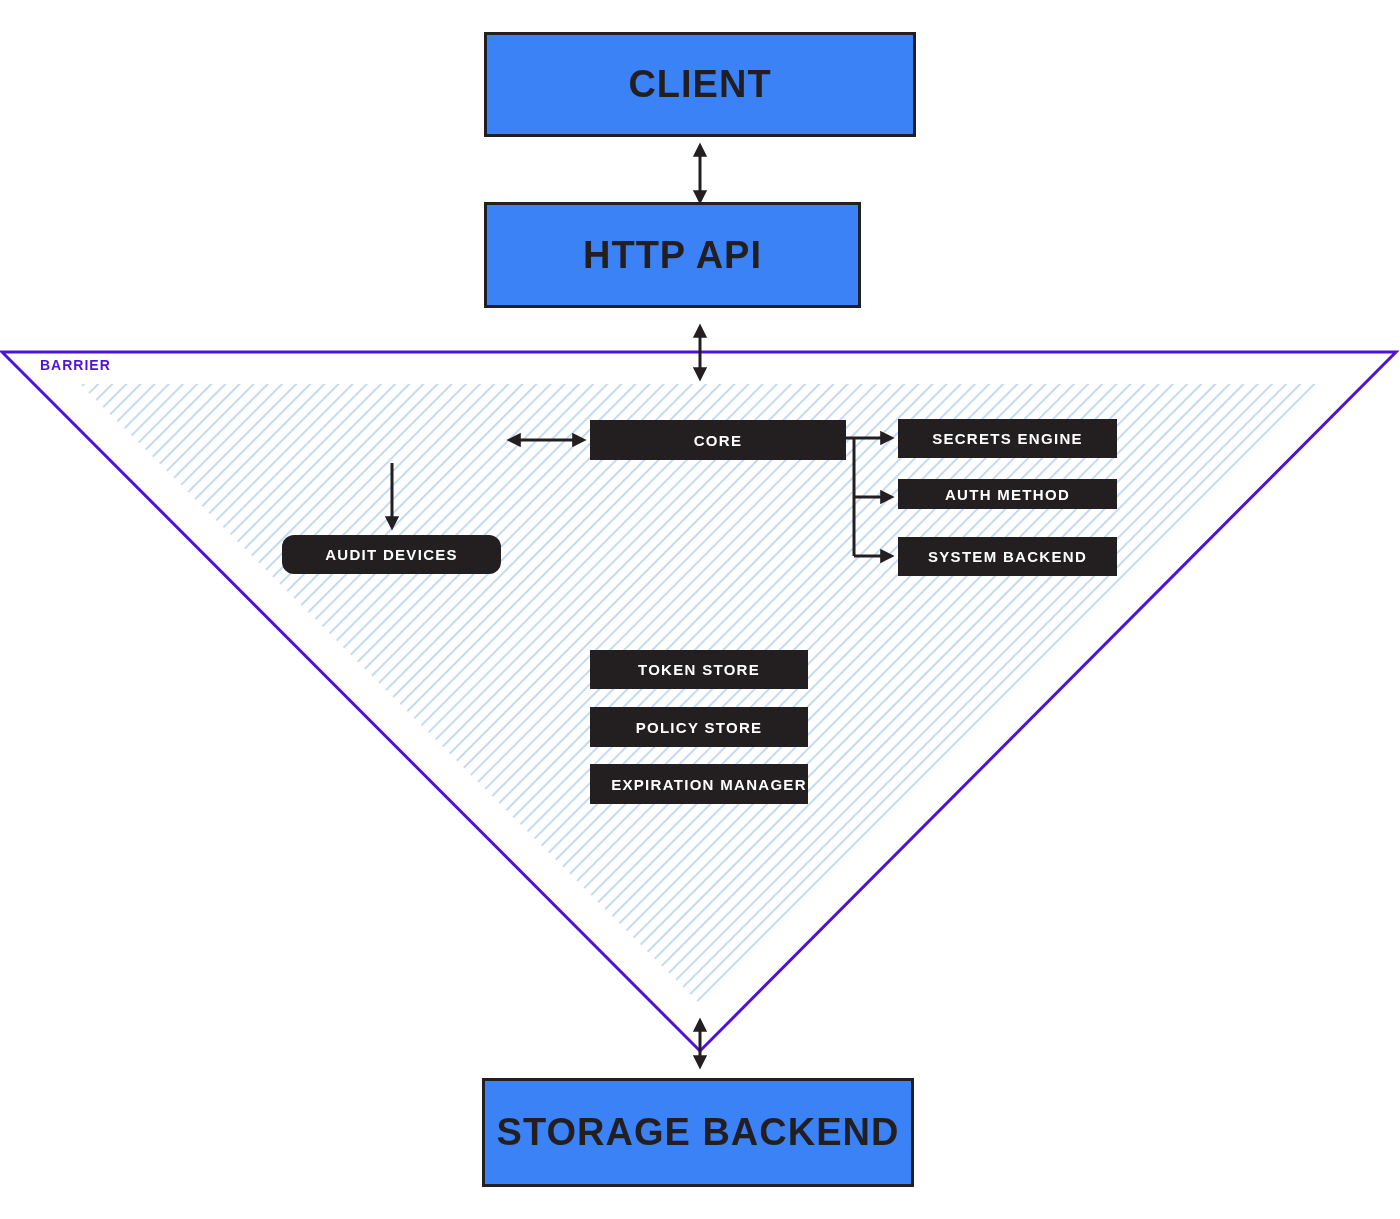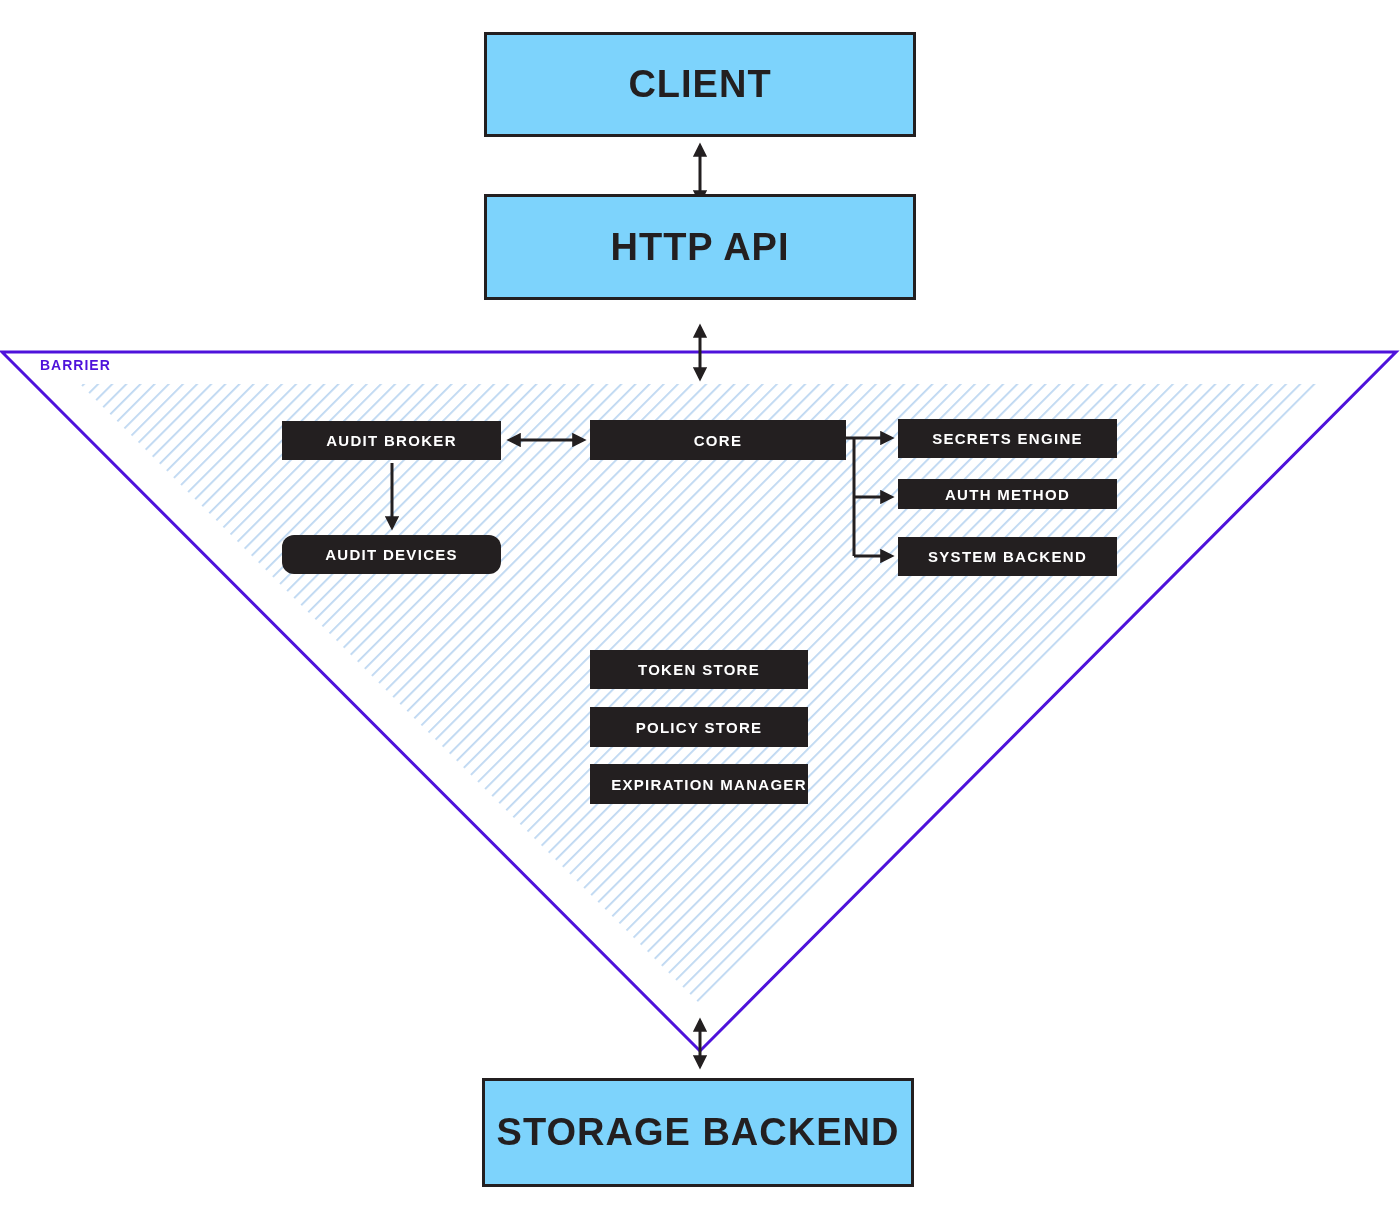--- a/index.html
+++ b/index.html
@@ -33,32 +33,32 @@
   }
   .edge{
     stroke:var(--dark);
     stroke-width:3;
     fill:none;
   }
   .arrowhead{ fill:var(--dark); }
 
   .big-box{
     position:absolute;
-    background:#7dd3fc;
+    background:#3b82f6;
     border:3px solid var(--dark);
     display:flex;
     align-items:center;
     justify-content:center;
     color:var(--dark);
     font-weight:700;
     font-size:38px;
     letter-spacing:1px;
   }
   .box-client{ left:484px; top:32px;  width:432px; height:105px; }
-  .box-http  { left:484px; top:194px; width:432px; height:106px; }
+  .box-http  { left:484px; top:202px; width:377px; height:106px; }
   .box-storage{ left:482px; top:1078px; width:432px; height:109px; }
 
   .dark-box{
     position:absolute;
     background:var(--dark);
     color:#fff;
     display:flex;
     align-items:center;
     justify-content:center;
     font-weight:700;
@@ -120,23 +120,20 @@
   </div>
   <div class="big-box box-http">
     <span>HTTP API</span>
   </div>
   <div class="big-box box-storage">
     <span>STORAGE BACKEND</span>
   </div>
 
   <div class="barrier-label">BARRIER</div>
 
-  <div class="dark-box b-audit-broker">
-    <span>AUDIT BROKER</span>
-  </div>
   <div class="dark-box b-audit-devices">
     <span>AUDIT DEVICES</span>
   </div>
   <div class="dark-box b-core">
     <span>CORE</span>
   </div>
   <div class="dark-box b-secrets-engine">
     <span>SECRETS ENGINE</span>
   </div>
   <div class="dark-box b-auth-method">

